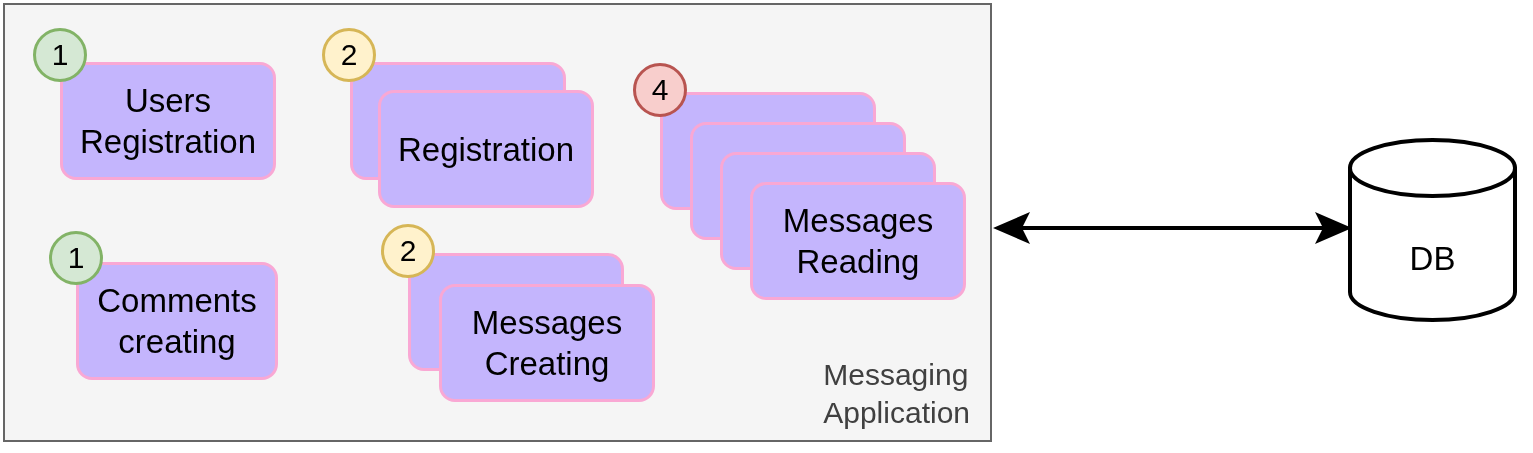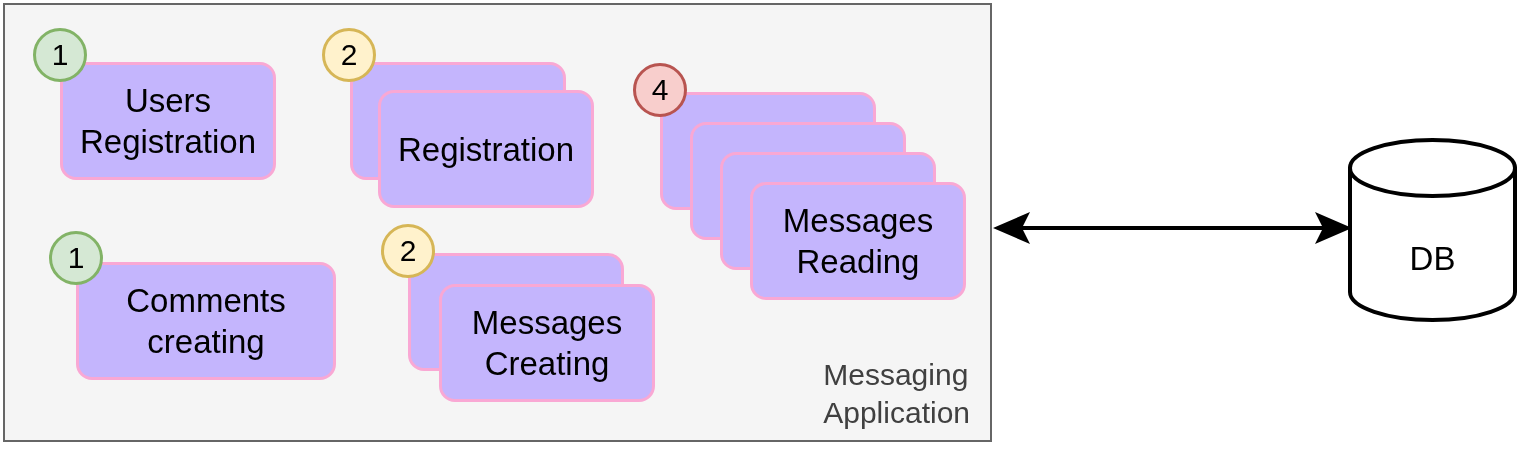--- a/index.html
+++ b/index.html
@@ -138,21 +138,21 @@
     <div class="card" style="left:30px; top:30px; width:216px; height:118px;"></div>
     <div class="card" style="left:60px; top:60px; width:216px; height:118px;"></div>
     <div class="card" style="left:90px; top:90px; width:216px; height:118px;">
       <div class="card-label">Messages
 Reading</div>
     </div>
   </div>
   <div class="badge red" style="left:633px; top:63px;">4</div>
 
   <div class="stack" style="left:76px; top:262px; width:216px; height:118px;">
-    <div class="card" style="left:0; top:0; width:260px; height:118px;">
+    <div class="card" style="left:0; top:0; width:202px; height:118px;">
       <div class="card-label">Comments
 creating</div>
     </div>
   </div>
   <div class="badge green" style="left:49px; top:231px;">1</div>
 
   <div class="stack" style="left:408px; top:253px; width:250px; height:152px;">
     <div class="card" style="left:0; top:0; width:216px; height:118px;"></div>
     <div class="card" style="left:31px; top:31px; width:216px; height:118px;">
       <div class="card-label">Messages

